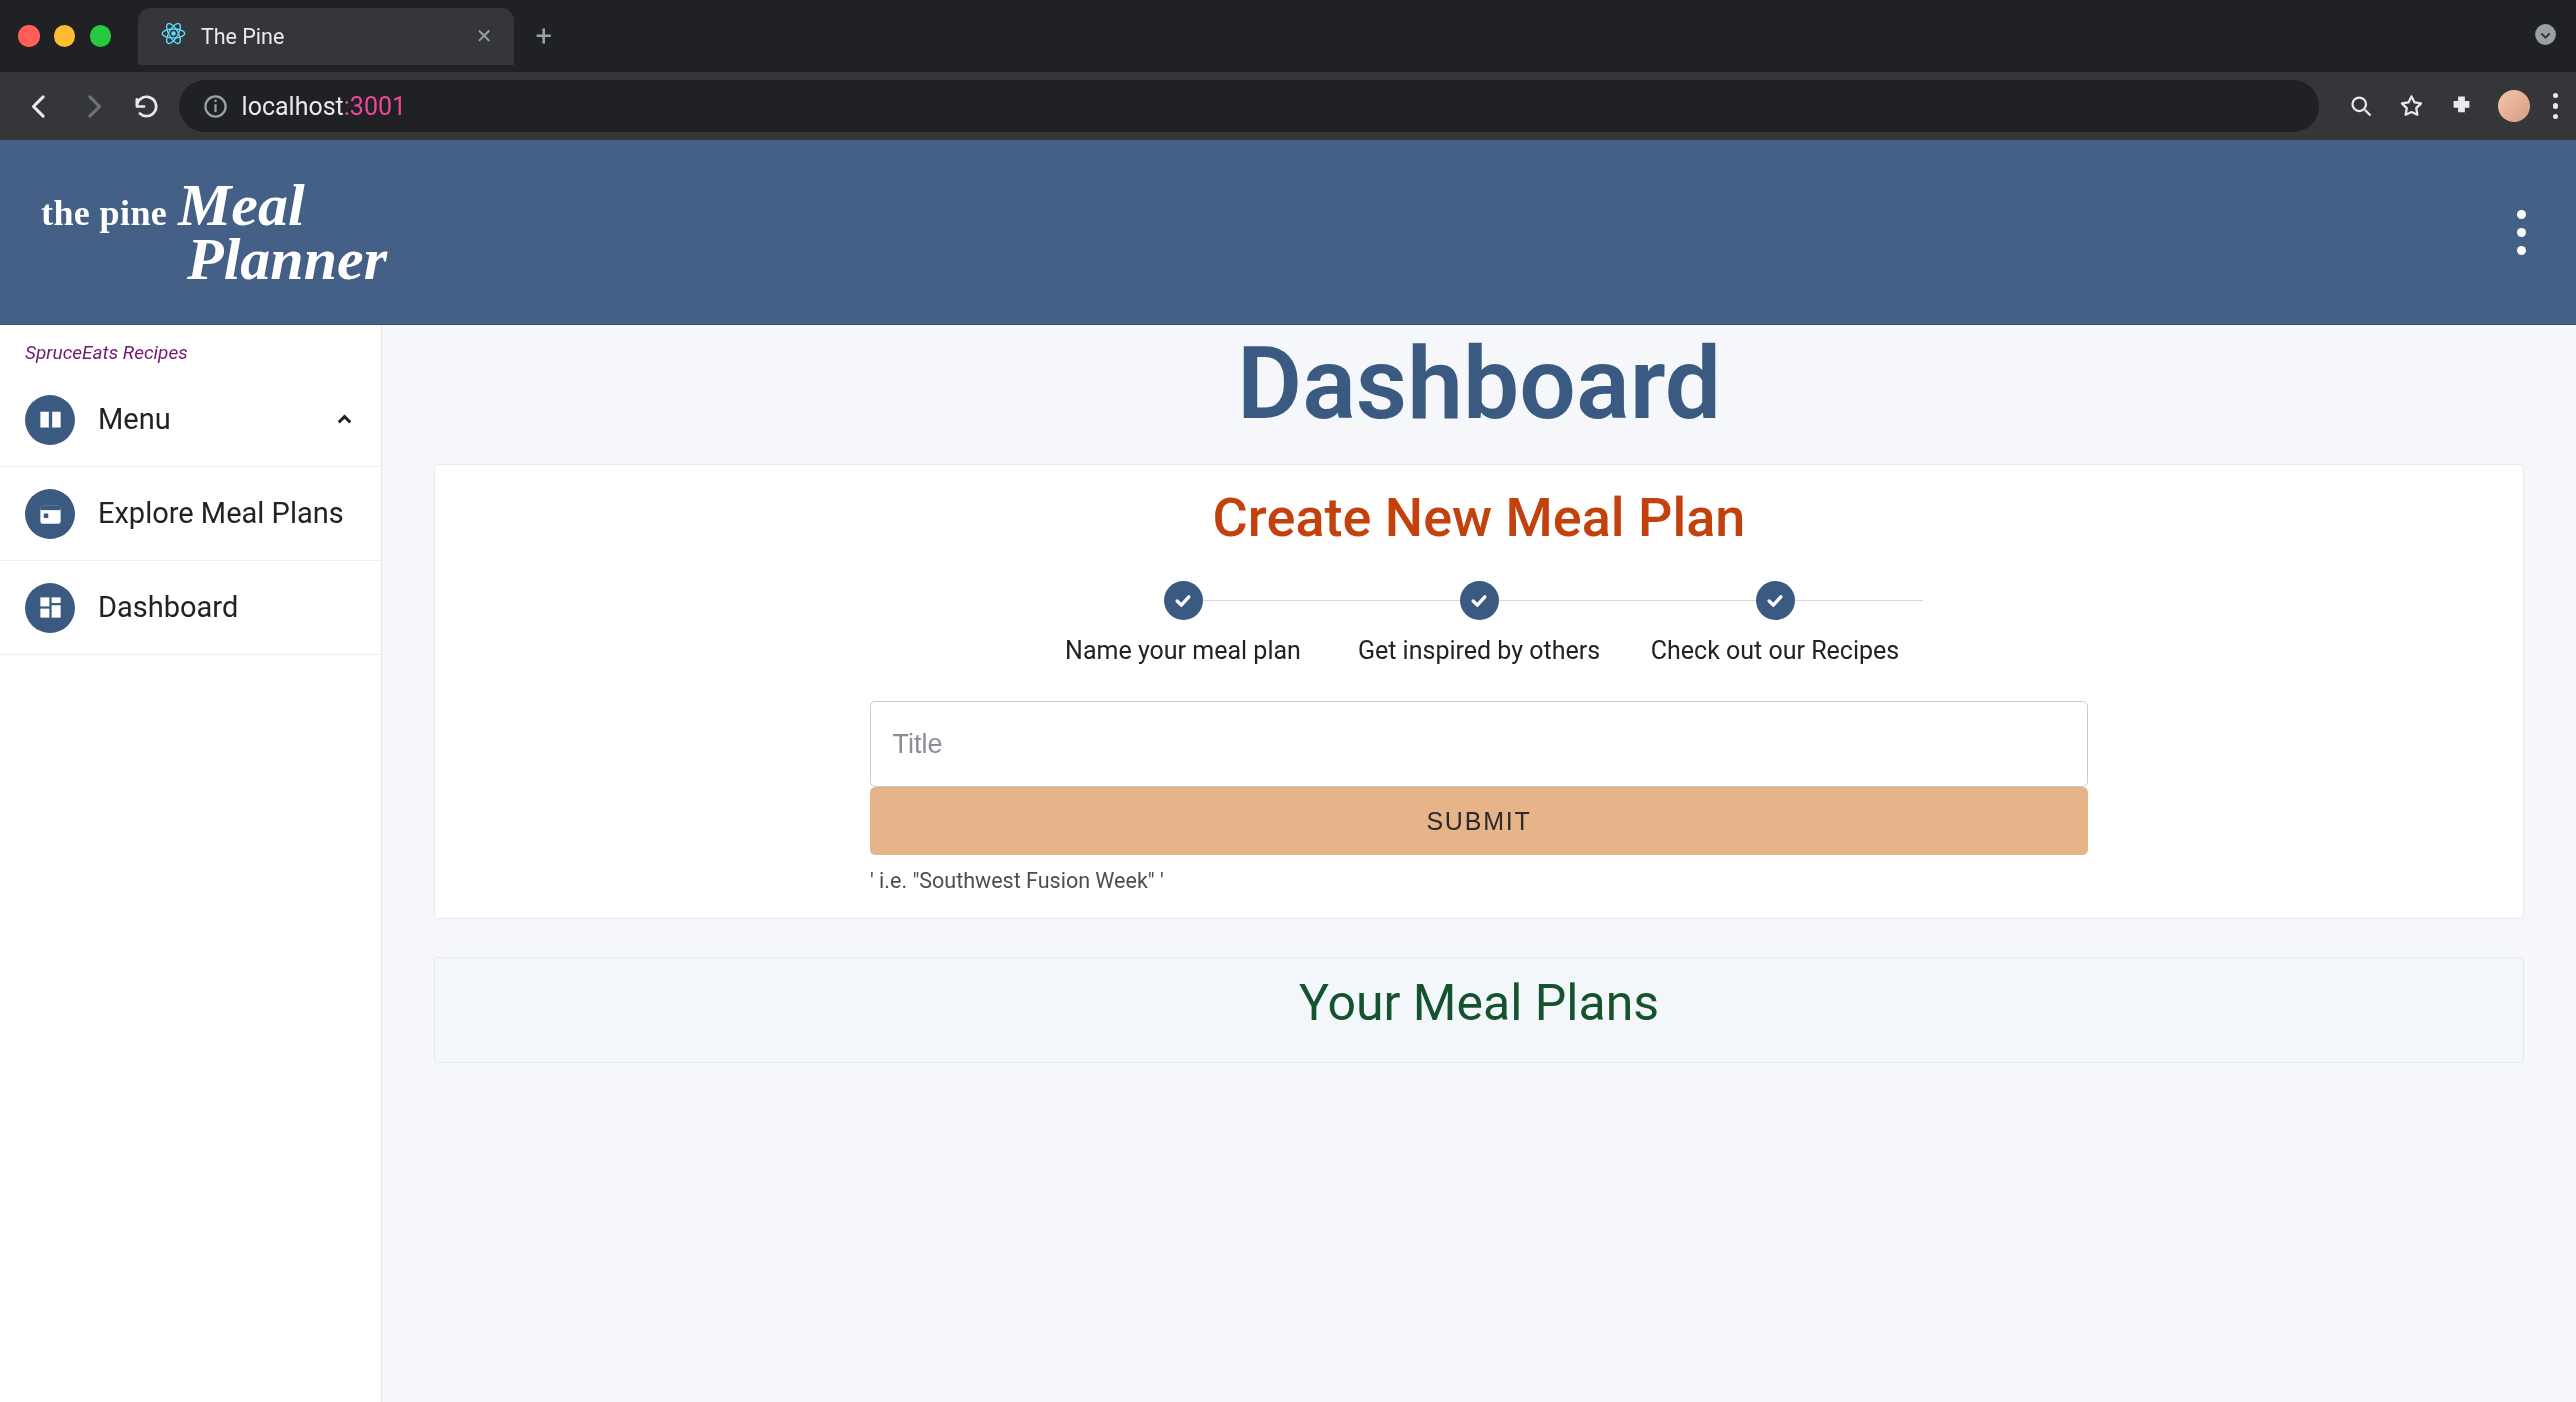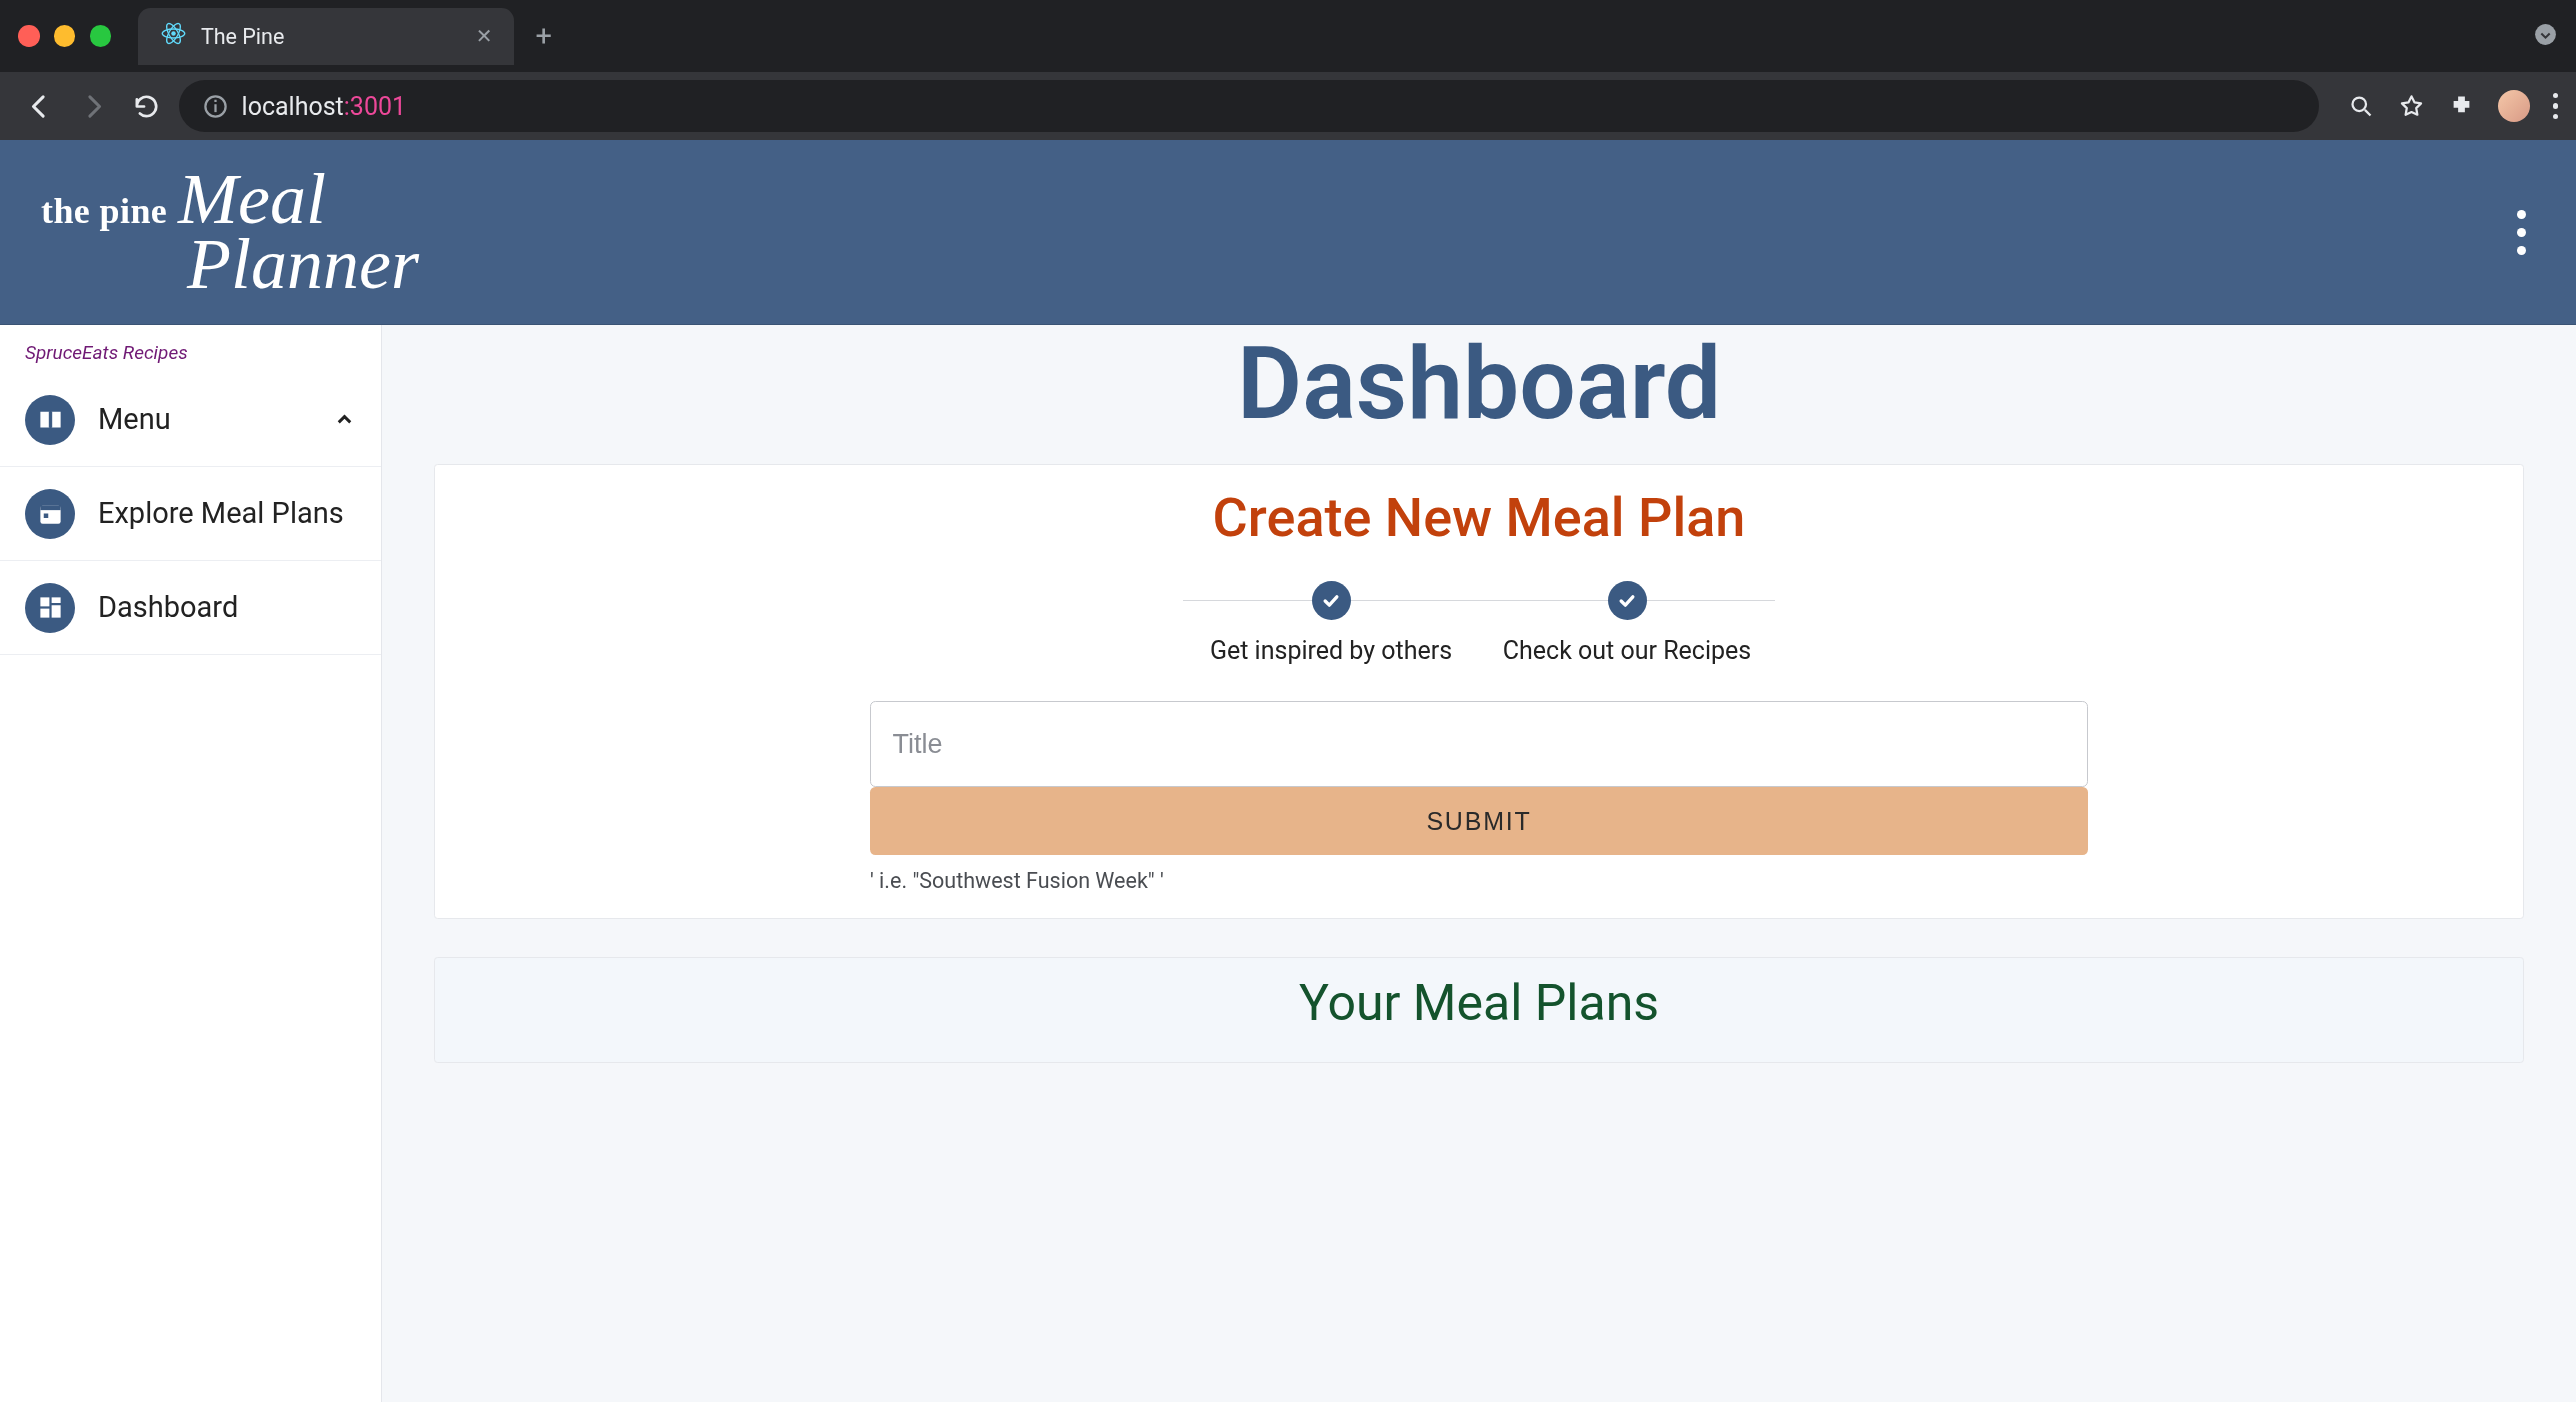--- a/index.html
+++ b/index.html
@@ -139,24 +139,24 @@
   gap: 7.2px;
 }
 .brand-the-pine {
   font-family: Georgia, "Times New Roman", serif;
   font-weight: 700;
   font-size: 36px;
   letter-spacing: 0.4px;
 }
 .brand-script {
   font-family: "Brush Script MT", "Segoe Script", cursive;
-  font-size: 72px;
+  font-size: 60px;
   line-height: 0.9;
   font-style: italic;
-  font-weight: 400;
+  font-weight: 700;
   margin-left: 3.6px;
 }
 .brand-script .l1 { display:block; }
 .brand-script .l2 { display:block; margin-left: 9px; }
 .app-menu {
   margin-left: auto;
   display: flex;
   flex-direction: column;
   gap: 9px;
   padding: 9px;
@@ -480,20 +480,32 @@
       </div>
     </aside>
 
     <main class="main">
       <h1 class="page-title">Dashboard</h1>
 
       <section class="card">
         <h2 class="section">Create New Meal Plan</h2>
 
         <div class="stepper">
+          <div class="step">
+            <div class="step-top">
+              <div class="step-line hidden"></div>
+              <div class="step-circle">
+                  <svg viewBox="0 0 24 24">
+                    <path d="M5 12l5 5L19 7"></path>
+                  </svg>
+                </div>
+              <div class="step-line"></div>
+            </div>
+            <div class="step-label">Name your meal plan</div>
+          </div>
           <div class="step">
             <div class="step-top">
               <div class="step-line"></div>
               <div class="step-circle">
                   <svg viewBox="0 0 24 24">
                     <path d="M5 12l5 5L19 7"></path>
                   </svg>
                 </div>
               <div class="step-line"></div>
             </div>

